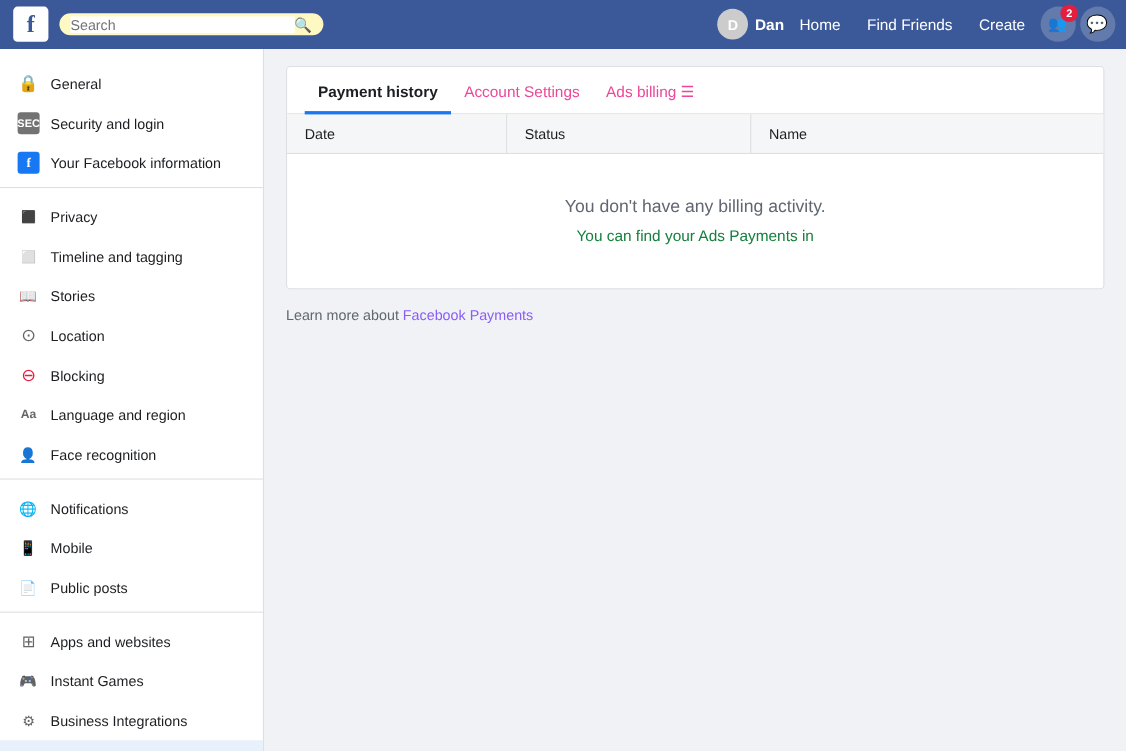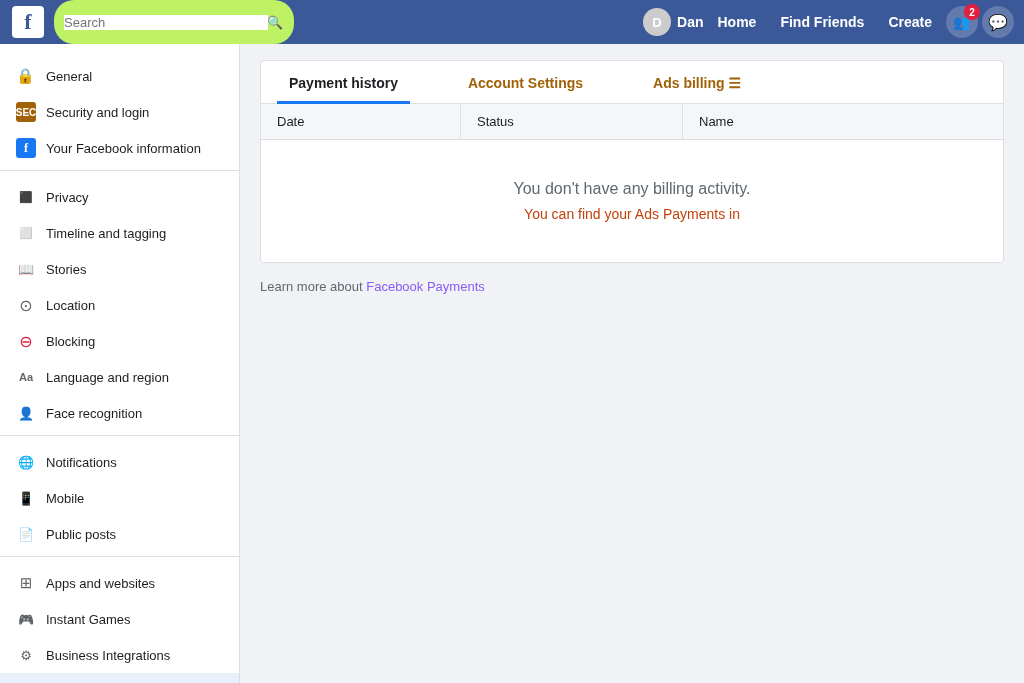--- a/index.html
+++ b/index.html
@@ -24,25 +24,25 @@
     }
     .fb-logo {
       width: 32px; height: 32px;
       background: white;
       border-radius: 4px;
       display: flex; align-items: center; justify-content: center;
       font-size: 22px; font-weight: 900; color: #3b5998;
       font-family: Georgia, serif;
     }
     .header-search {
-      background: #bef264;
+      background: #fef9c3;
       border-radius: 20px;
       display: flex; align-items: center;
       padding: 0 10px;
-      height: 44px;
+      height: 20px;
       width: 240px;
       margin-left: 8px;
     }
     .header-search input {
       border: none; outline: none;
       font-size: 13px;
       flex: 1;
       color: #1c1e21;
     }
     .search-icon-svg { color: #606770; font-size: 13px; }
@@ -59,21 +59,21 @@
     .avatar-circle {
       width: 28px; height: 28px;
       border-radius: 50%;
       background: #ccc;
       display: flex; align-items: center; justify-content: center;
       font-size: 13px; color: white; font-weight: bold;
     }
     .header-link {
       color: white;
       font-size: 14px;
-      font-weight: 700;
+      font-weight: 400;
       padding: 6px 10px;
       border-radius: 4px;
       cursor: pointer;
       text-decoration: none;
     }
     .header-icon-btn {
       width: 32px; height: 32px;
       border-radius: 50%;
       background: rgba(255,255,255,0.2);
       display: flex; align-items: center; justify-content: center;
@@ -146,30 +146,29 @@
       background: white;
       border: 1px solid #dddfe2;
       border-radius: 4px;
     }
 
     
     .tabs {
       display: flex;
       border-bottom: 1px solid #dddfe2;
       padding: 0 16px;
-      gap: 46px;
     }
     .tab {
       padding: 14px 12px 10px;
       cursor: pointer;
       font-size: 14px;
-      color: #a16207;
+      color: #ec4899;
       border-bottom: 3px solid transparent;
       margin-bottom: -1px;
-      font-weight: 700;
+      font-weight: 400;
     }
     .tab.active {
       color: #1c1e21;
       border-bottom: 3px solid #1877f2;
       font-weight: 600;
     }
 
     
     .table-header {
       display: grid;
@@ -191,21 +190,21 @@
       text-align: center;
     }
     .empty-title {
       font-size: 16px;
       color: #606770;
       font-weight: 500;
       margin-bottom: 8px;
     }
     .empty-sub {
       font-size: 14px;
-      color: #c2410c;
+      color: #15803d;
     }
 
     .learn-more {
       padding: 16px 0 8px;
       font-size: 13px;
       color: #606770;
     }
     .learn-more a {
       color: #8b5cf6;
       text-decoration: none;
@@ -248,21 +247,21 @@
 <div class="page-wrapper">
 
   <aside class="sidebar">
 
     <div class="sidebar-section">
       <div class="sidebar-item">
         <span class="icon icon-general">🔒</span>
         <span>General</span>
       </div>
       <div class="sidebar-item">
-        <span class="icon" style="background:#a16207;border-radius:3px;color:white;font-size:10px;font-weight:bold;padding:2px 4px;">SEC</span>
+        <span class="icon" style="background:#737373;border-radius:3px;color:white;font-size:10px;font-weight:bold;padding:2px 4px;">SEC</span>
         <span>Security and login</span>
       </div>
       <div class="sidebar-item">
         <span class="icon icon-facebook" style="background:#1877f2;border-radius:3px;color:white;font-size:12px;font-weight:900;padding:2px 5px;font-family:Georgia,serif;">f</span>
         <span>Your Facebook information</span>
       </div>
     </div>
 
     <div class="sidebar-section">
       <div class="sidebar-item">

